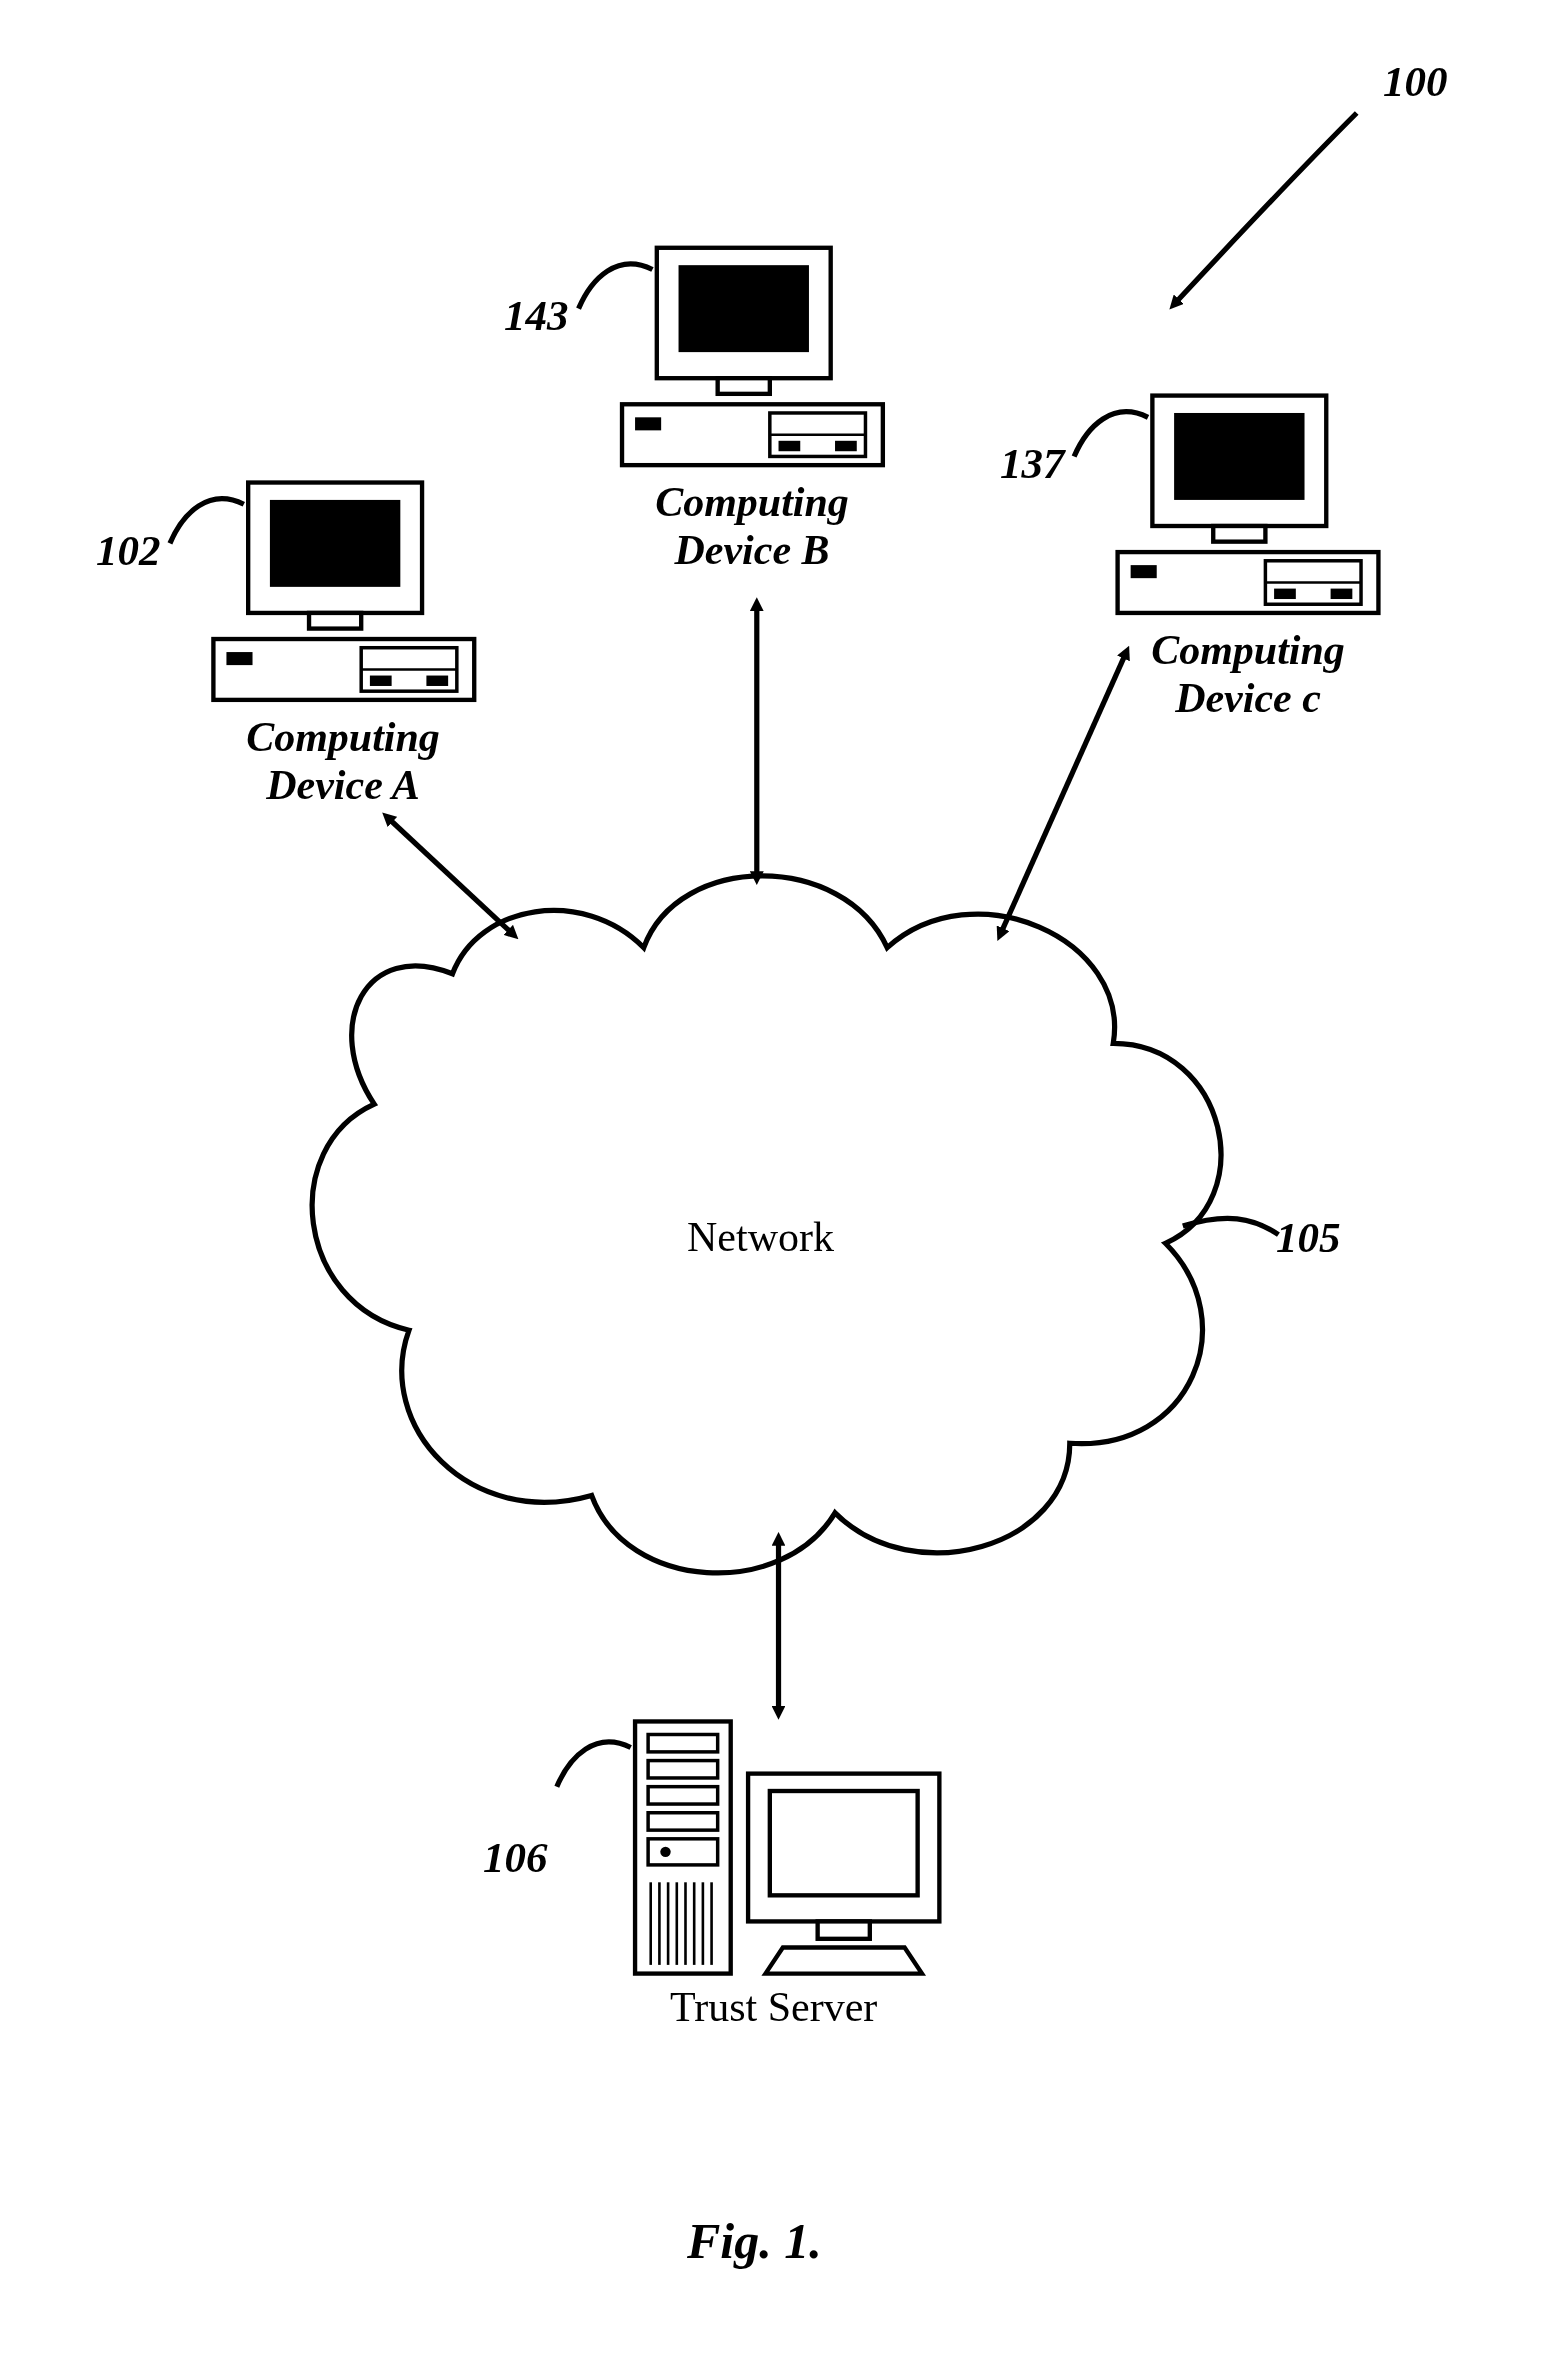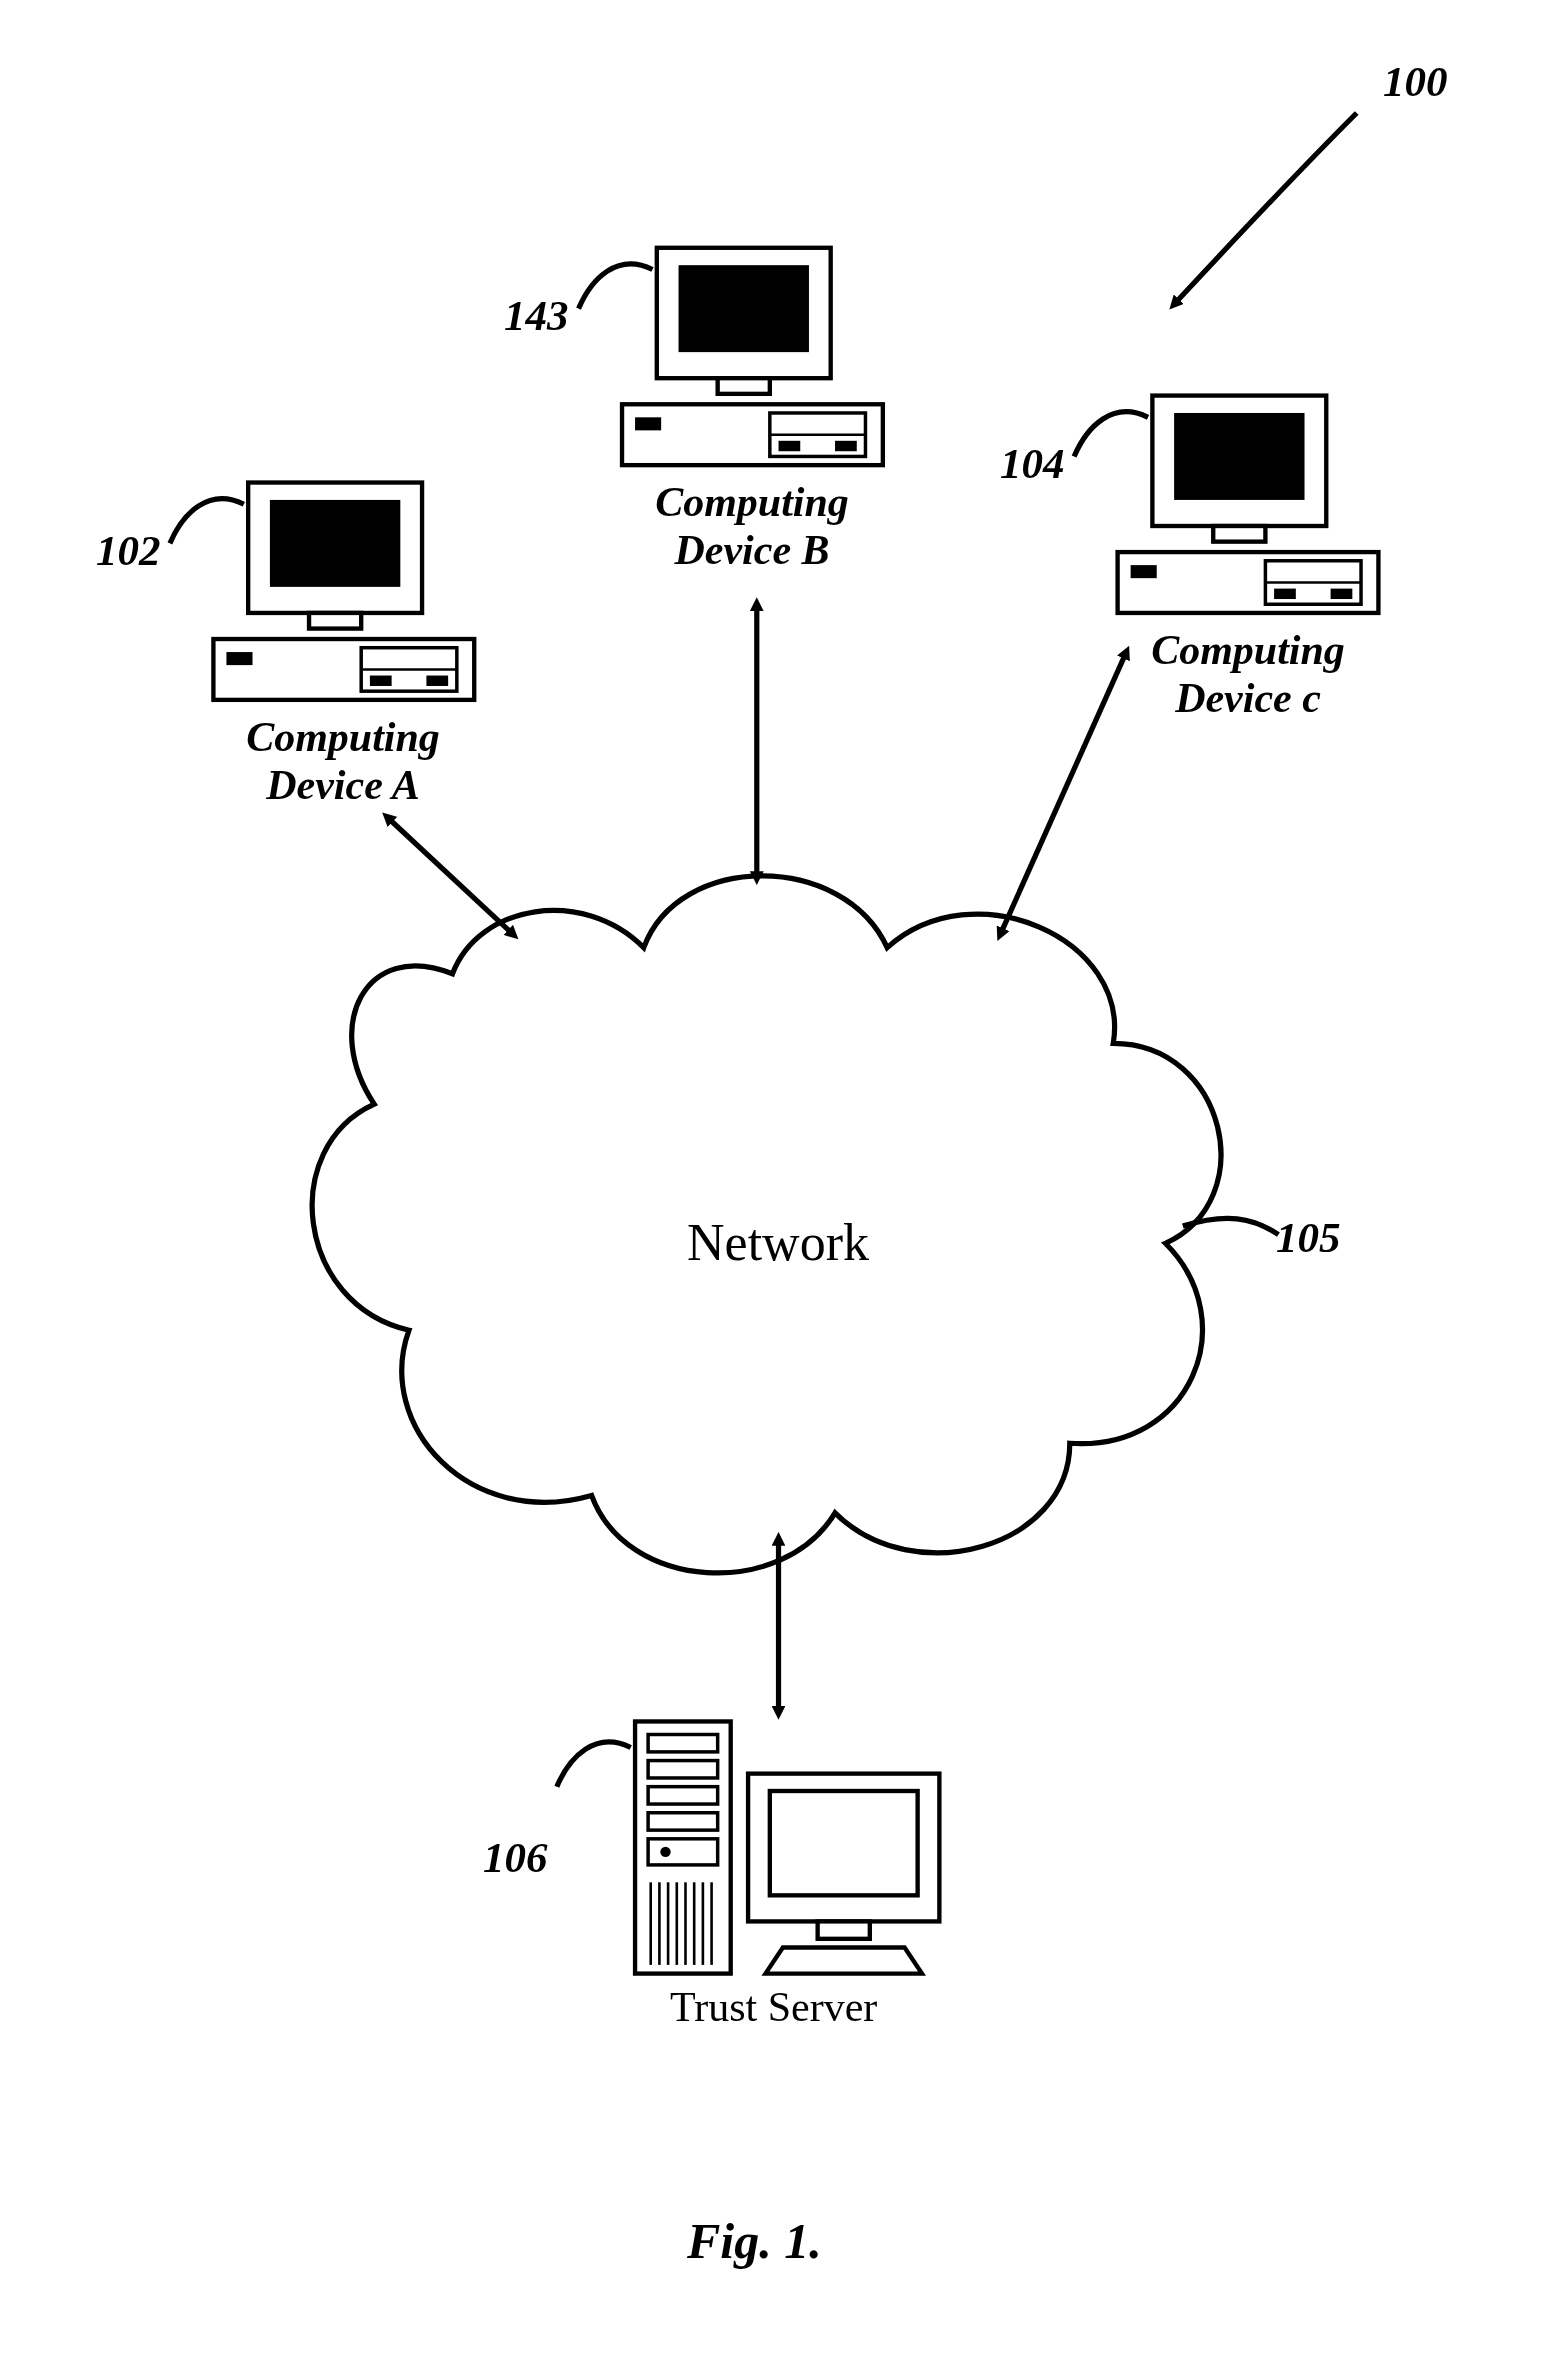--- a/index.html
+++ b/index.html
@@ -30,21 +30,21 @@
   .caption-italic-bold {
     font-style: italic;
     font-weight: bold;
     font-size: 42px;
   }
   .caption-serif {
     font-family: "Times New Roman", Times, serif;
     font-size: 42px;
   }
   .network-text {
-    font-size: 52px;
+    font-size: 42px;
   }
   .fig {
     font-style: italic;
     font-weight: bold;
     font-size: 50px;
   }
   svg { position: absolute; left: 0; top: 0; }
 </style>
 </head>
 <body>
@@ -164,21 +164,21 @@
   <div class="label ref" style="left:1383px; top:57px;">100</div>
 
   <div class="label ref" style="left:96px; top:526px;">102</div>
   <div class="label caption-italic-bold" style="left:230px; top:713px; width:226px;">Computing
 Device A</div>
 
   <div class="label ref" style="left:504px; top:291px;">143</div>
   <div class="label caption-italic-bold" style="left:639px; top:478px; width:226px;">Computing
 Device B</div>
 
-  <div class="label ref" style="left:1000px; top:439px;">104</div>
+  <div class="label ref" style="left:1000px; top:439px;">137</div>
   <div class="label caption-italic-bold" style="left:1135px; top:626px; width:226px;">Computing
 Device c</div>
 
   <div class="label network-text" style="left:687px; top:1213px;">Network</div>
   <div class="label ref" style="left:1276px; top:1213px;">105</div>
 
   <div class="label ref" style="left:483px; top:1833px;text-align:right;">106</div>
   <div class="label caption-serif" style="left:670px; top:1983px;">Trust Server</div>
 
   <div class="label fig" style="left:687px; top:2213px;">Fig. 1.</div>

